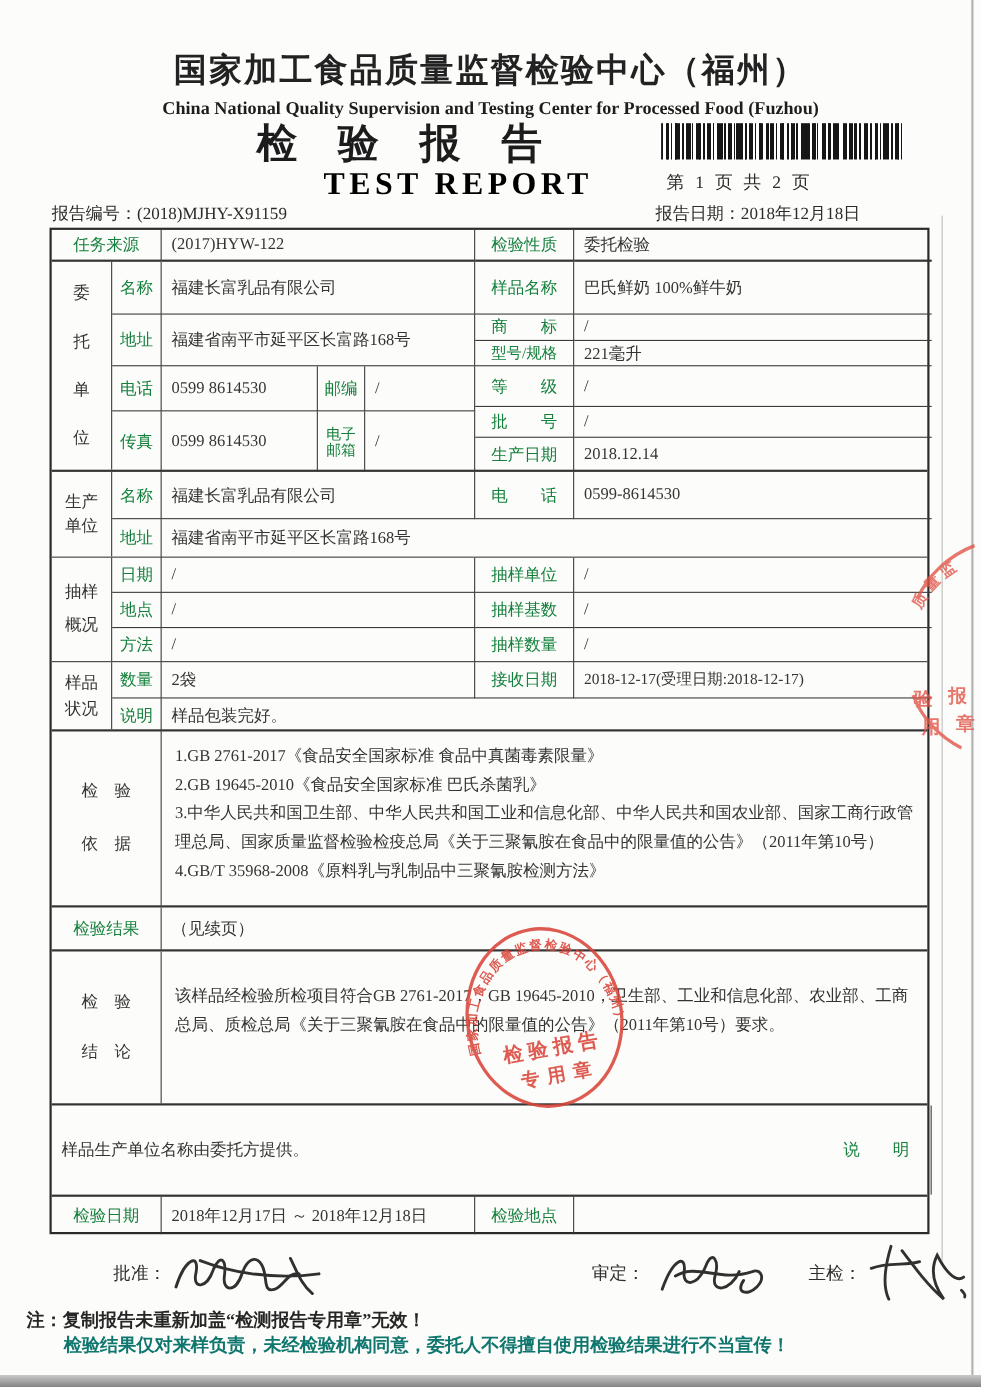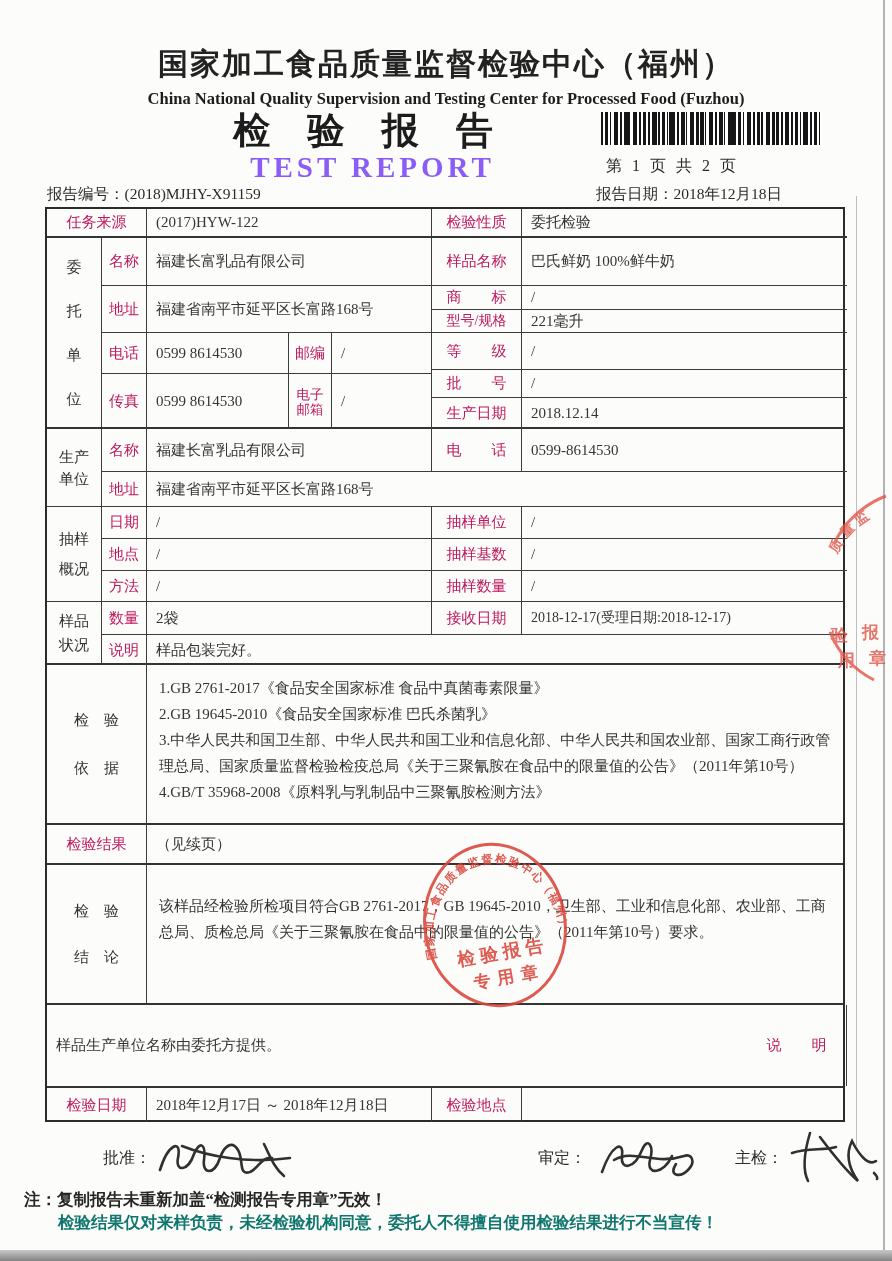--- a/index.html
+++ b/index.html
@@ -10,39 +10,39 @@
   }
   
   .hdr{position:absolute;left:0;top:0;width:892px;}
   .org-cn{position:absolute;top:44px;left:0;width:892px;text-align:center;
     font-size:30px;font-weight:bold;letter-spacing:2px;color:#222;}
   .org-en{position:absolute;top:89px;left:0;width:892px;text-align:center;
     font-size:16.5px;font-weight:bold;color:#1d1d1d;}
   .title-cn{position:absolute;top:106px;left:0;width:740px;text-align:center;
     font-size:37px;font-weight:bold;letter-spacing:14px;color:#1c1c1c;}
   .title-en{position:absolute;top:151px;left:0;width:745px;text-align:center;
-    font-size:29px;font-weight:bold;letter-spacing:4px;color:#8b5cf6;}
+    font-size:29px;font-weight:bold;letter-spacing:4px;color:#000000;padding-left:44px;}
   .barcode{position:absolute;left:601px;top:112px;width:221px;height:33px;
     background:
       repeating-linear-gradient(90deg,transparent 0 5px,#141414 5px 6.5px,transparent 6.5px 13px,#141414 13px 14px,transparent 14px 21px),
       repeating-linear-gradient(90deg,#161616 0 2px,#fff 2px 4px,#161616 4px 7.5px,#fff 7.5px 9px,#161616 9px 10px,#fff 10px 13px,#161616 13px 17px,#fff 17px 19px);
   }
   .pageinfo{position:absolute;left:606px;top:156px;font-size:16px;letter-spacing:3px;color:#2a2a2a;}
   .repno{position:absolute;left:47px;top:184px;font-size:15.5px;color:#2a2a2a;}
   .repdate{position:absolute;left:596px;top:184px;font-size:15.5px;color:#2a2a2a;}
 
   
   .tbl{position:absolute;left:45px;top:207px;width:800px;height:915px;
     border:2px solid #2b2b2b;box-sizing:border-box;font-size:15px;color:#333;}
   .sec{display:flex;box-sizing:border-box;}
   .bb2{border-bottom:2px solid #343434;}
   .bb1{border-bottom:1px solid #3c3c3c;}
   .cell{box-sizing:border-box;flex-shrink:0;display:flex;align-items:center;overflow:hidden;}
   .br{border-right:1px solid #3c3c3c;}
-  .lab{justify-content:center;text-align:left;white-space:pre-line;color:#be185d;}
+  .lab{justify-content:center;text-align:left;white-space:pre-line;color:#15803d;}
   .val{padding-left:9px;white-space:pre;color:#343434;}
   .col{display:flex;flex-direction:column;box-sizing:border-box;}
   .row{display:flex;box-sizing:border-box;flex-shrink:0;}
   .grp{justify-content:center;text-align:center;white-space:pre-line;}
   .blk{display:block;padding:10px 10px 0 12px;line-height:26px;color:#343434;}
   .small{font-size:14px;}
   .tiny{font-size:13.5px;line-height:15px;}
 
   
   .wA{width:55px;} .wB{width:45px;} .wV{width:285px;} .wP{width:142px;}

